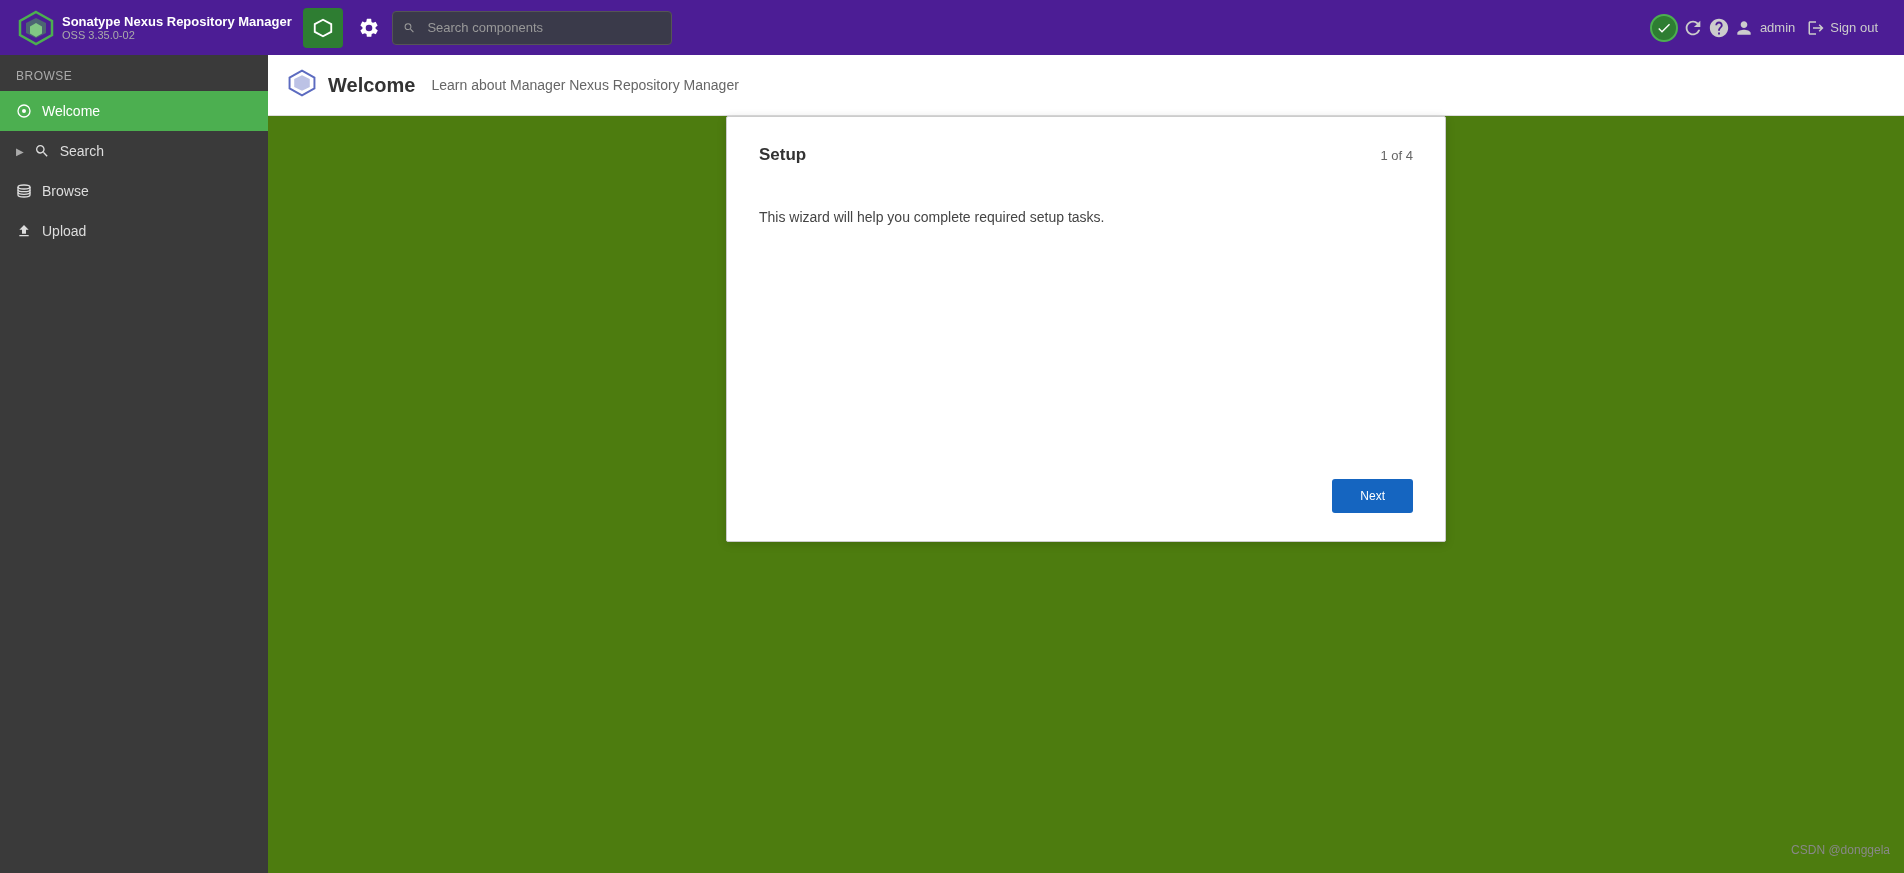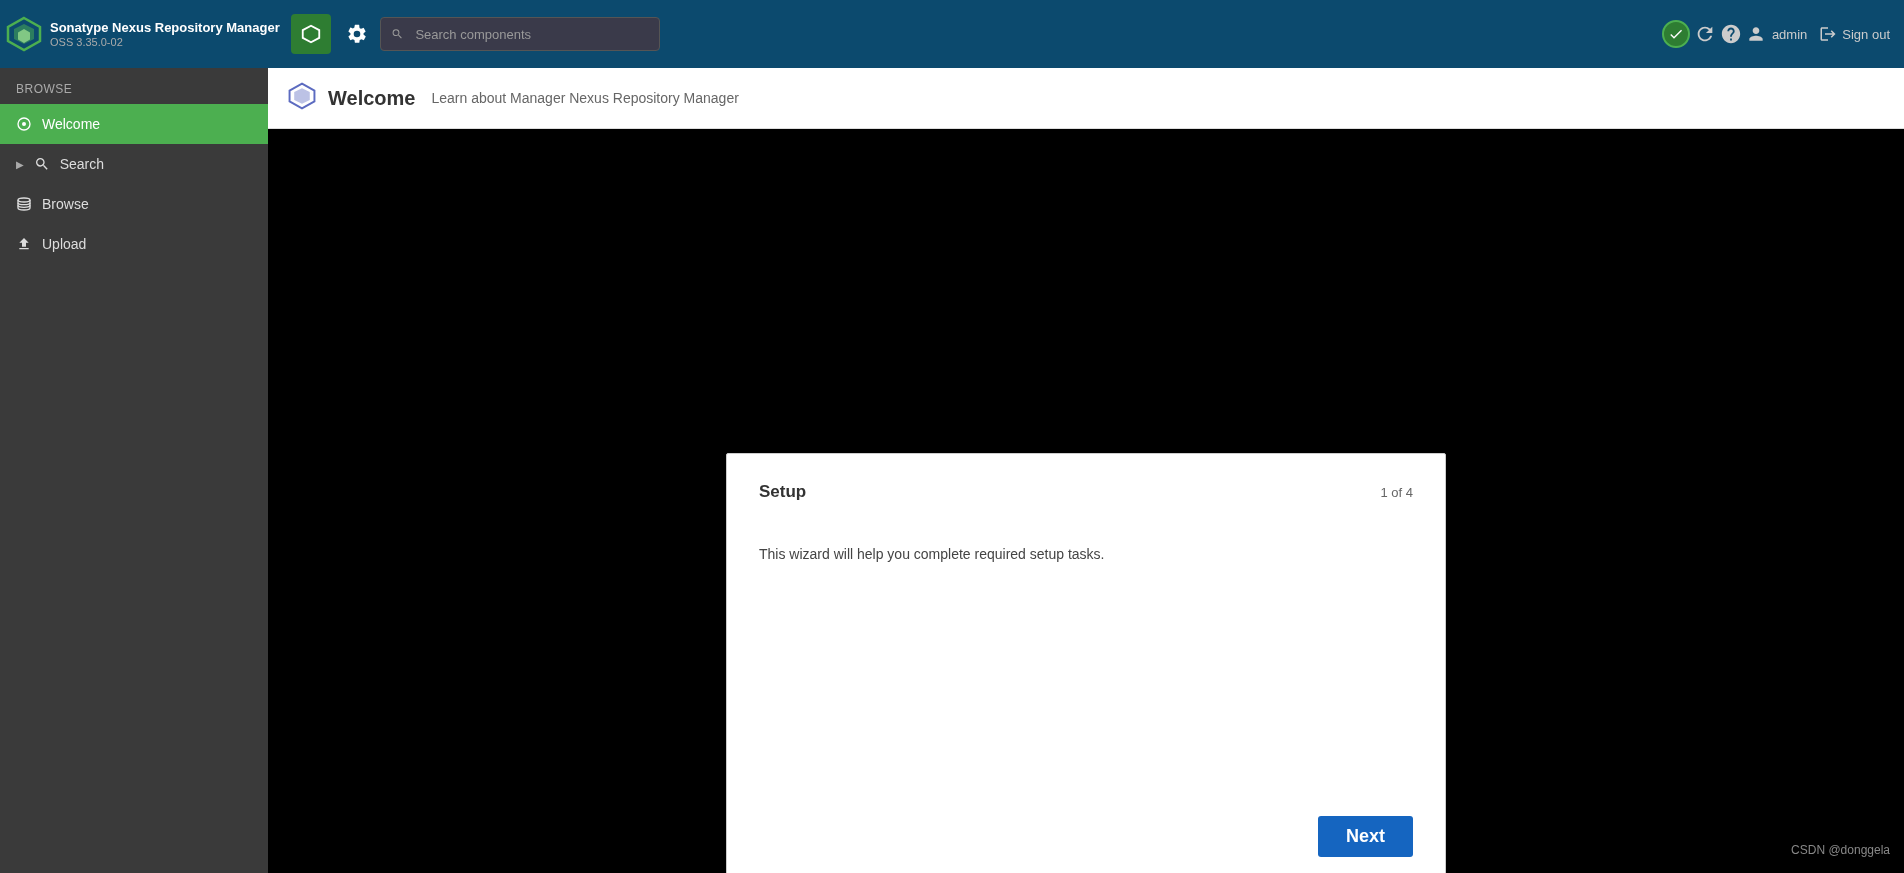--- a/index.html
+++ b/index.html
@@ -2,23 +2,23 @@
 <html><head>
   <meta charset="utf-8">
   <style>
     * { margin: 0; padding: 0; box-sizing: border-box; }
     body { font-family: Arial, sans-serif; background: #c8c8c8; width: 1904px; height: 873px; overflow: hidden; }
 
     
     .navbar {
       display: flex;
       align-items: center;
-      background: #0c4a6e;
-      height: 68px;
-      padding: 0 6px;
+      background: #4c1d95;
+      height: 55px;
+      padding: 0 18px;
       color: #fff;
       position: relative;
       z-index: 100;
     }
     .navbar-brand {
       display: flex;
       align-items: center;
       gap: 8px;
       margin-right: 8px;
     }
@@ -190,23 +190,23 @@
     .page-header-subtitle {
       font-size: 14px;
       color: #666;
       margin-left: 4px;
     }
 
     
     .dialog-area {
       flex: 1;
       display: flex;
-      align-items: flex-end;
+      align-items: flex-start;
       justify-content: center;
-      background: #000000;
+      background: #4d7c0f;
     }
 
     .setup-dialog {
       background: #fff;
       border: 1px solid #ccc;
       border-radius: 2px;
       width: 720px;
       padding: 28px 32px 28px;
       box-shadow: 0 2px 10px rgba(0,0,0,0.15);
     }
@@ -235,23 +235,23 @@
       display: flex;
       justify-content: flex-end;
       margin-top: 20px;
     }
     .next-btn {
       background: #1565c0;
       color: #fff;
       border: none;
       border-radius: 3px;
       padding: 10px 28px;
-      font-size: 18px;
+      font-size: 12px;
       cursor: pointer;
-      font-weight: bold;
+      font-weight: normal;
     }
 
     
     .watermark {
       position: fixed;
       bottom: 16px;
       right: 14px;
       font-size: 12px;
       color: #888;
     }

